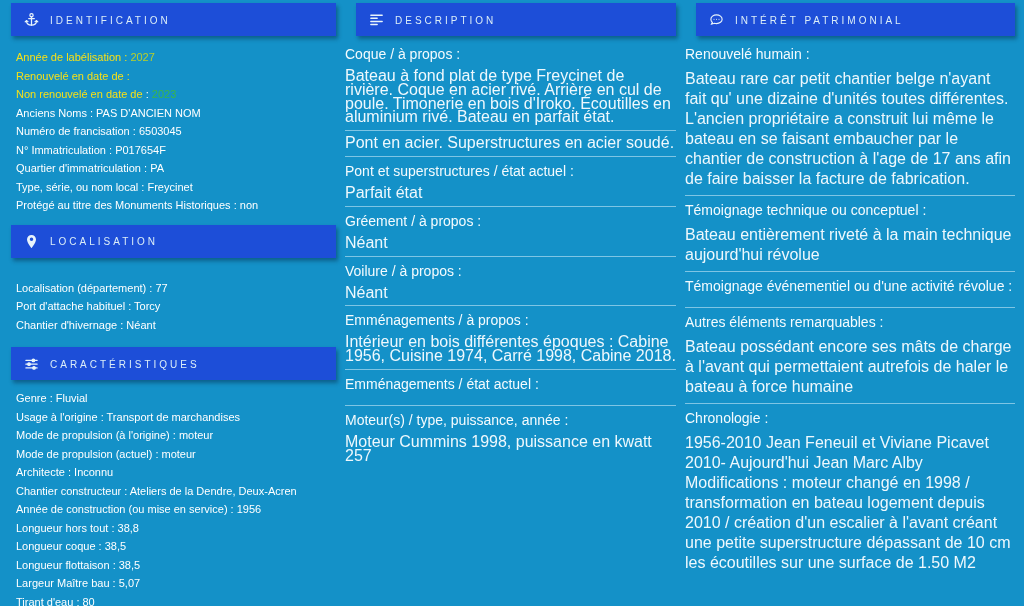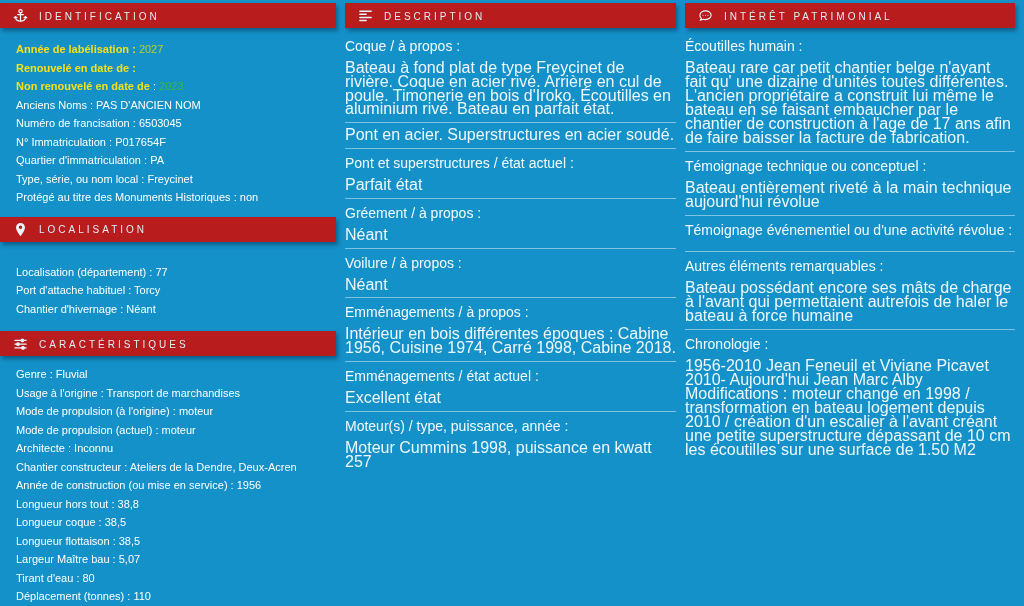--- a/index.html
+++ b/index.html
@@ -10,51 +10,52 @@
     -webkit-font-smoothing:antialiased;
   }
   .page{position:relative;width:1024px;height:606px;}
   .col{position:absolute;top:0;}
   #col-left{left:0;width:336px;}
   #col-mid{left:345px;width:331px;}
   #col-right{left:685px;width:330px;}
 
   
   .bar{
-    height:25px;margin-top:3px;background:#b91c1c;
+    height:33px;margin-top:3px;background:#1d4ed8;
     display:flex;align-items:center;padding:0 13px;
     box-shadow:2px 3px 4px rgba(0,25,50,.40);
+    margin-left:11px;
   }
   .bar-icon{width:15px;height:15px;margin-right:11px;color:#e8f4fb;display:inline-flex;flex:none;}
   .bar-icon svg{width:100%;height:100%;}
   .bar-title{
     font-size:10px;letter-spacing:3px;color:#dceef8;
     white-space:nowrap;padding-top:1px;
   }
 
   
   .rows{padding-left:16px;}
   .rows-ident{padding-top:12px;padding-bottom:7px;}
   .rows-loc{padding-top:21px;padding-bottom:10px;}
   .rows-car{padding-top:9px;}
   .rowline{font-size:11px;line-height:18.5px;color:#ffffff;white-space:nowrap;}
-  .hl-label{color:#f7e017;font-weight:bold;}
+  .hl-label{color:#f7e017;font-weight:normal;}
   .hl-sep{color:#ffffff;}
   .v-yellowgreen{color:#b8cf2b;}
   .v-green{color:#3bb54a;}
 
   
   .blocks{padding-top:4px;}
   .block{padding:5px 0 6px;border-bottom:1px solid rgba(214,240,252,.55);}
   .blocks .block:last-child{border-bottom:none;}
   .block-heading{font-size:14px;line-height:19px;color:#f4fbfe;margin:0 0 5px 0;font-weight:normal;}
   .block-body{font-size:16px;color:#eef8fd;}
   .block-body:empty{display:none;}
   #col-mid .block-body{line-height:13.8px;}
-  #col-right .block-body{line-height:14px;white-space:pre-line;}
+  #col-right .block-body{line-height:20px;white-space:pre-line;}
 </style>
 </head>
 <body>
 
 <div class="page">
 
   <div class="col" id="col-left">
     <div class="bar">
       <span class="bar-icon">
         <svg viewBox="0 0 24 24" fill="none" stroke="currentColor" stroke-width="2" stroke-linecap="round">
@@ -186,21 +187,20 @@
     <div class="block-body">Néant</div>
   </div>
 
   <div class="block">
     <div class="block-heading">Emménagements / à propos :</div>
     <div class="block-body">Intérieur en bois différentes époques : Cabine 1956, Cuisine 1974, Carré 1998, Cabine 2018.</div>
   </div>
 
   <div class="block">
     <div class="block-heading">Emménagements / état actuel :</div>
-    <div class="block-body">Excellent état</div>
   </div>
 
   <div class="block">
     <div class="block-heading">Moteur(s) / type, puissance, année :</div>
     <div class="block-body">Moteur Cummins 1998, puissance en kwatt 257</div>
   </div>
 </div>
   </div>
 
   <div class="col" id="col-right">
@@ -210,21 +210,21 @@
           <path d="M21 11.5c0 3.9-4 7-9 7-1.1 0-2.2-.15-3.2-.45L4 19.5l1.4-3C3.9 15.2 3 13.4 3 11.5c0-3.9 4-7 9-7s9 3.1 9 7z"></path>
           <circle cx="8" cy="11.5" r="0.9" fill="currentColor" stroke="none"></circle>
           <circle cx="12" cy="11.5" r="0.9" fill="currentColor" stroke="none"></circle>
           <circle cx="16" cy="11.5" r="0.9" fill="currentColor" stroke="none"></circle>
         </svg>
       </span>
       <span class="bar-title">INTÉRÊT PATRIMONIAL</span>
     </div>
     <div class="blocks">
   <div class="block">
-    <div class="block-heading">Écoutilles humain :</div>
+    <div class="block-heading">Renouvelé humain :</div>
     <div class="block-body">Bateau rare car petit chantier belge n'ayant fait qu' une dizaine d'unités toutes différentes. L'ancien propriétaire a construit lui même le bateau en se faisant embaucher par le chantier de construction à l'age de 17 ans afin de faire baisser la facture de fabrication.</div>
   </div>
 
   <div class="block">
     <div class="block-heading">Témoignage technique ou conceptuel :</div>
     <div class="block-body">Bateau entièrement riveté à la main technique aujourd'hui révolue</div>
   </div>
 
   <div class="block">
     <div class="block-heading">Témoignage événementiel ou d'une activité révolue :</div>

